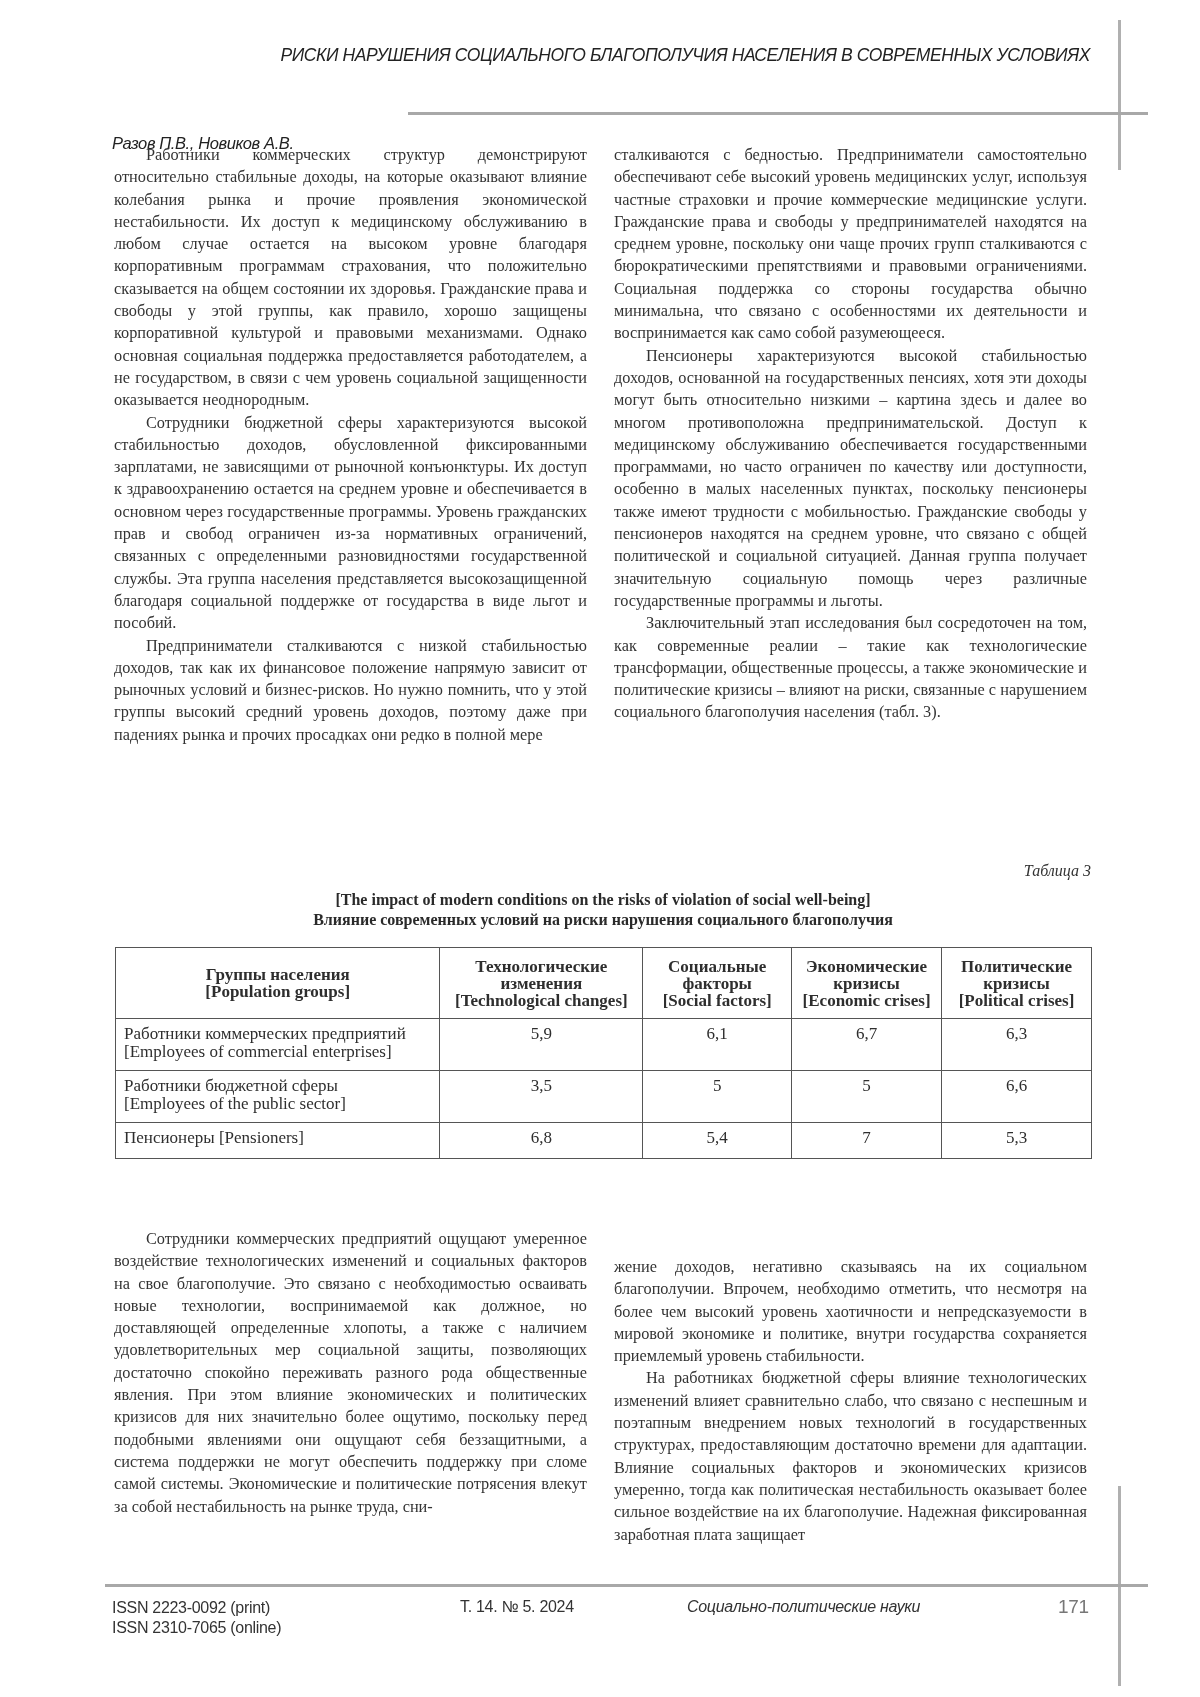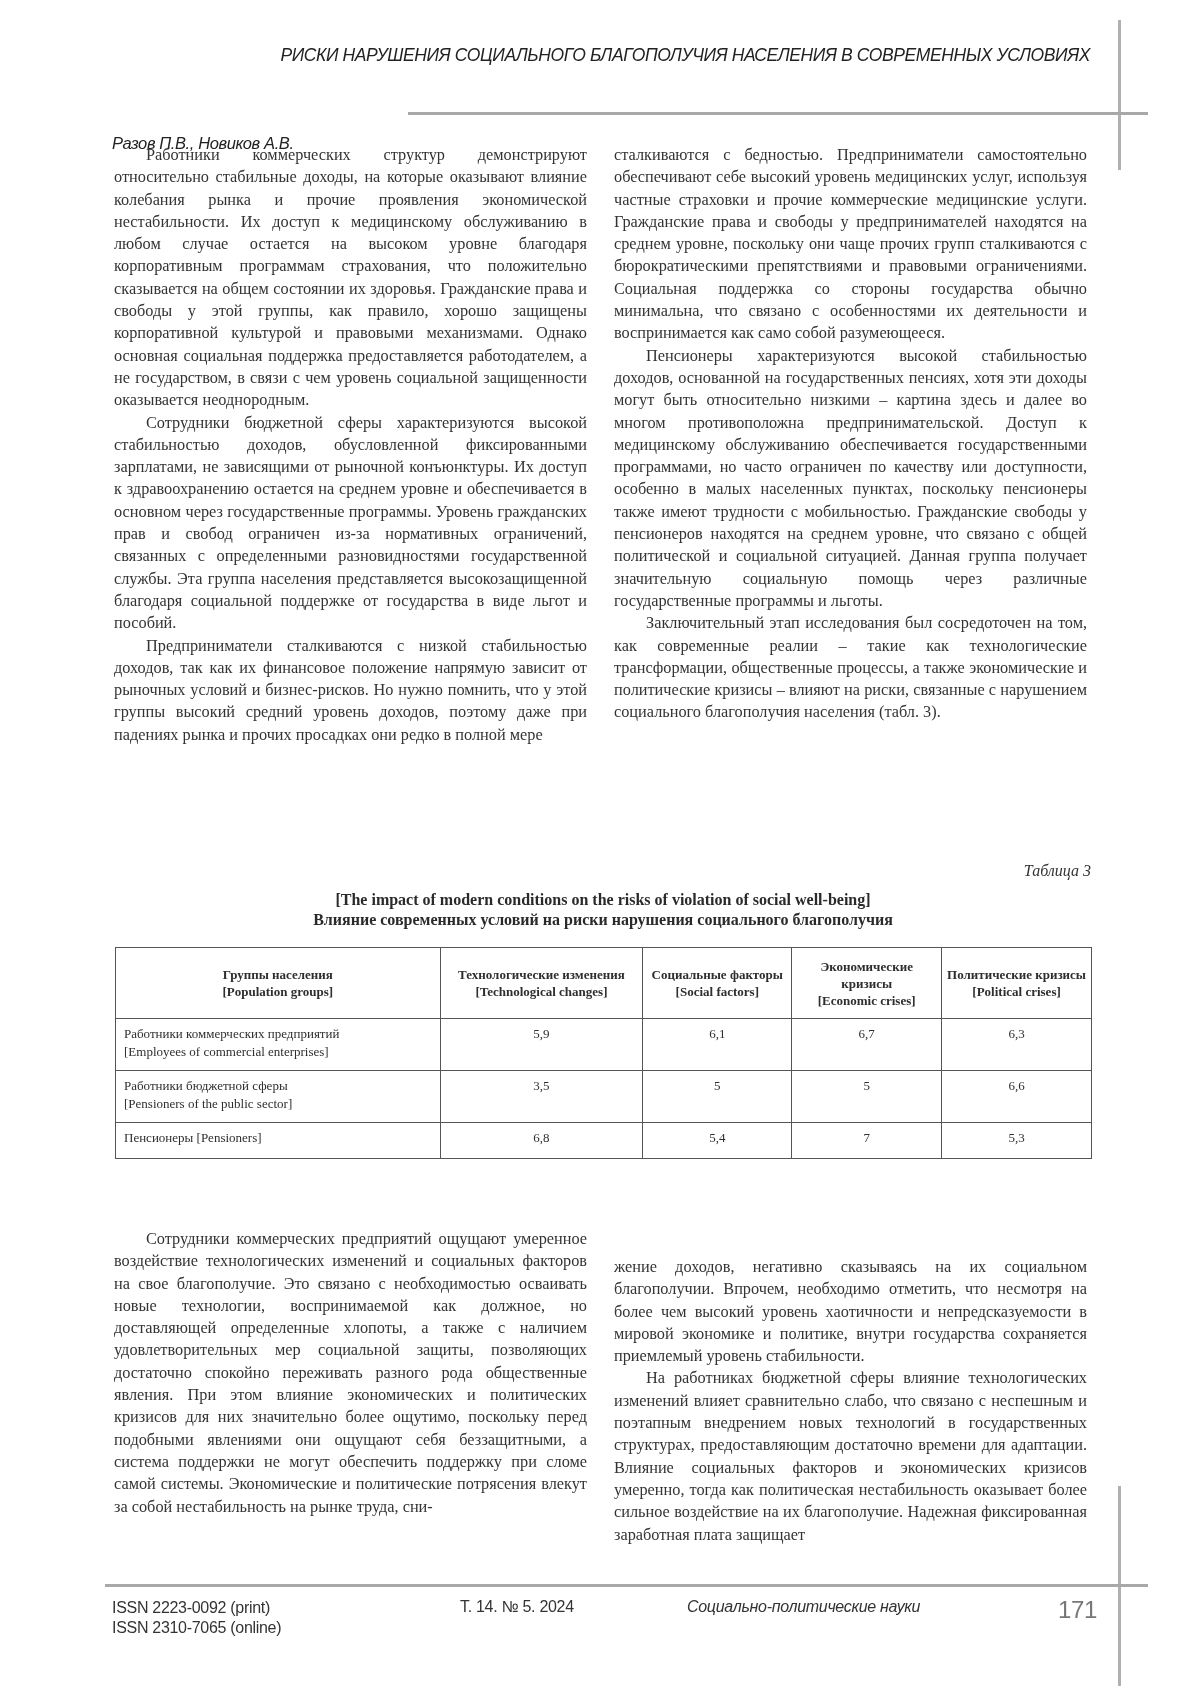--- a/index.html
+++ b/index.html
@@ -13,30 +13,30 @@
   .hr-bottom { position:absolute; left:105px; top:1584px; width:1043px; height:3px; background:#a8a8a8; }
   .col { position:absolute; width:473px; font-family:"Liberation Serif", serif; font-size:16.3px; line-height:22.3px; text-align:justify; color:#333; }
   .col p { margin:0; text-indent:32px; }
   .col p.cont { text-indent:0; }
   .col-l1 { left:114px; top:144px; }
   .col-r1 { left:614px; top:144px; }
   .col-l2 { left:114px; top:1228px; }
   .col-r2 { left:614px; top:1256px; }
   .table-label { position:absolute; right:109px; top:862px; font-family:"Liberation Serif", serif; font-style:italic; font-size:16px; color:#333; }
   .table-title { position:absolute; left:115px; width:976px; top:890px; text-align:center; font-family:"Liberation Serif", serif; font-weight:bold; font-size:16px; line-height:20px; color:#2a2a2a; }
-  table.data { position:absolute; left:115px; top:947px; width:977px; border-collapse:collapse; font-family:"Liberation Serif", serif; font-size:13px; color:#2e2e2e; }
+  table.data { position:absolute; left:115px; top:947px; width:977px; border-collapse:collapse; font-family:"Liberation Serif", serif; font-size:17px; color:#2e2e2e; }
   table.data th, table.data td { border:1.6px solid #555; }
   table.data th { font-weight:bold; height:70px; text-align:center; vertical-align:middle; line-height:17px; padding:0 2px; }
   table.data td { vertical-align:top; padding:6px 8px 4px 8px; line-height:18px; }
   table.data td.num { text-align:center; }
   .foot { position:absolute; font-family:"Liberation Sans", sans-serif; font-size:16px; color:#333; letter-spacing:-0.3px; }
   .foot-issn { left:112px; top:1598px; line-height:20px; }
   .foot-vol { left:460px; top:1598px; }
   .foot-journal { left:687px; top:1598px; font-style:italic; }
-  .foot-page { left:1058px; top:1596px; font-size:24px; color:#777; }
+  .foot-page { left:1058px; top:1596px; font-size:19px; color:#777; }
 </style>
 </head>
 <body>
 
 <div class="running-title">РИСКИ НАРУШЕНИЯ СОЦИАЛЬНОГО БЛАГОПОЛУЧИЯ НАСЕЛЕНИЯ В СОВРЕМЕННЫХ УСЛОВИЯХ</div>
 <div class="vr-top"></div>
 <div class="authors">Разов П.В., Новиков А.В.</div>
 <div class="hr-top"></div>
 
 <div class="col col-l1">
@@ -95,21 +95,21 @@
           <div>[Employees of commercial enterprises]</div>
         </td>
       <td class="num">5,9</td>
       <td class="num">6,1</td>
       <td class="num">6,7</td>
       <td class="num">6,3</td>
     </tr>
     <tr style="height:52px">
       <td>
           <div>Работники бюджетной сферы</div>
-          <div>[Pensioners of the public sector]</div>
+          <div>[Employees of the public sector]</div>
         </td>
       <td class="num">3,5</td>
       <td class="num">5</td>
       <td class="num">5</td>
       <td class="num">6,6</td>
     </tr>
     <tr style="height:36px">
       <td>Пенсионеры [Pensioners]</td>
       <td class="num">6,8</td>
       <td class="num">5,4</td>

